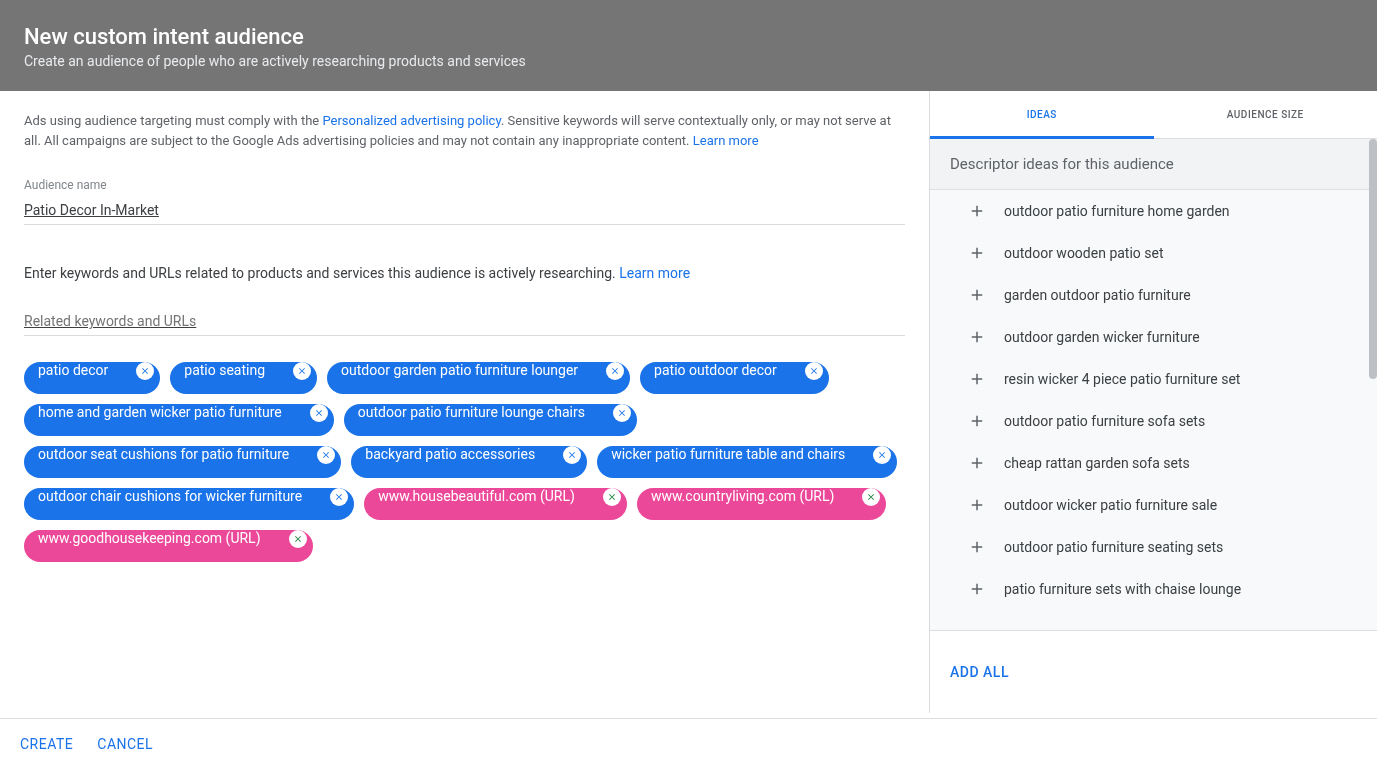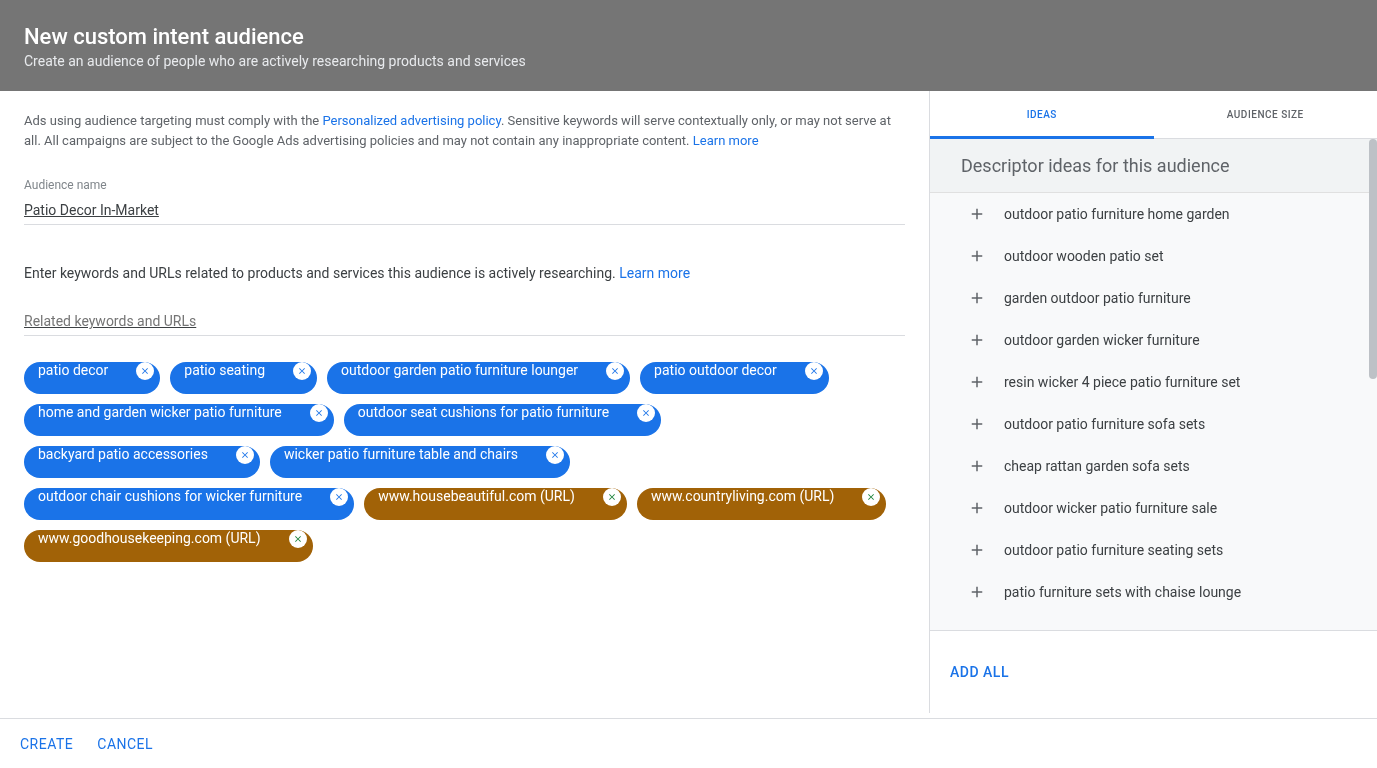--- a/index.html
+++ b/index.html
@@ -77,21 +77,21 @@
     align-items: flex-start;
     border-radius: 16px;
     padding: 0 6px 0 14px;
     height: 32px;
     font-size: 14px;
     color: #fff;
     cursor: default;
     gap: 20px;
   }
   .chip.kw { background: #1a73e8; }
-  .chip.url { background: #a16207; }
+  .chip.url { background: #ec4899; }
   .chip .x {
     display: inline-flex;
     align-items: center;
     justify-content: center;
     width: 18px;
     height: 18px;
     margin-left: 8px;
     border-radius: 50%;
     background: #fff;
     cursor: pointer;
@@ -125,22 +125,22 @@
   .tab.active::after {
     content: "";
     position: absolute;
     bottom: -1px;
     left: 0; right: 0;
     height: 3px;
     background: #1a73e8;
   }
   .ideas-header {
     background: #f1f3f4;
-    padding: 16px 31px;
-    font-size: 18px;
+    padding: 16px 20px;
+    font-size: 15px;
     color: #5f6368;
     border-bottom: 1px solid #e0e0e0;
   }
   .ideas-list {
     flex: 1;
     overflow-y: auto;
     background: #f8f9fa;
   }
   .idea-row {
     display: flex;
@@ -266,20 +266,28 @@
         </div>
         <div class="chip kw">
           <span>home and garden wicker patio furniture</span>
           <span class="x">
             <svg viewBox="0 0 24 24" fill="#1a73e8">
               <path d="M19 6.41 17.59 5 12 10.59 6.41 5 5 6.41 10.59 12 5 17.59 6.41 19 12 13.41 17.59 19 19 17.59 13.41 12z"></path>
             </svg>
           </span>
         </div>
         <div class="chip kw">
+          <span>outdoor patio furniture lounge chairs</span>
+          <span class="x">
+            <svg viewBox="0 0 24 24" fill="#1a73e8">
+              <path d="M19 6.41 17.59 5 12 10.59 6.41 5 5 6.41 10.59 12 5 17.59 6.41 19 12 13.41 17.59 19 19 17.59 13.41 12z"></path>
+            </svg>
+          </span>
+        </div>
+        <div class="chip kw">
           <span>outdoor seat cushions for patio furniture</span>
           <span class="x">
             <svg viewBox="0 0 24 24" fill="#1a73e8">
               <path d="M19 6.41 17.59 5 12 10.59 6.41 5 5 6.41 10.59 12 5 17.59 6.41 19 12 13.41 17.59 19 19 17.59 13.41 12z"></path>
             </svg>
           </span>
         </div>
         <div class="chip kw">
           <span>backyard patio accessories</span>
           <span class="x">

